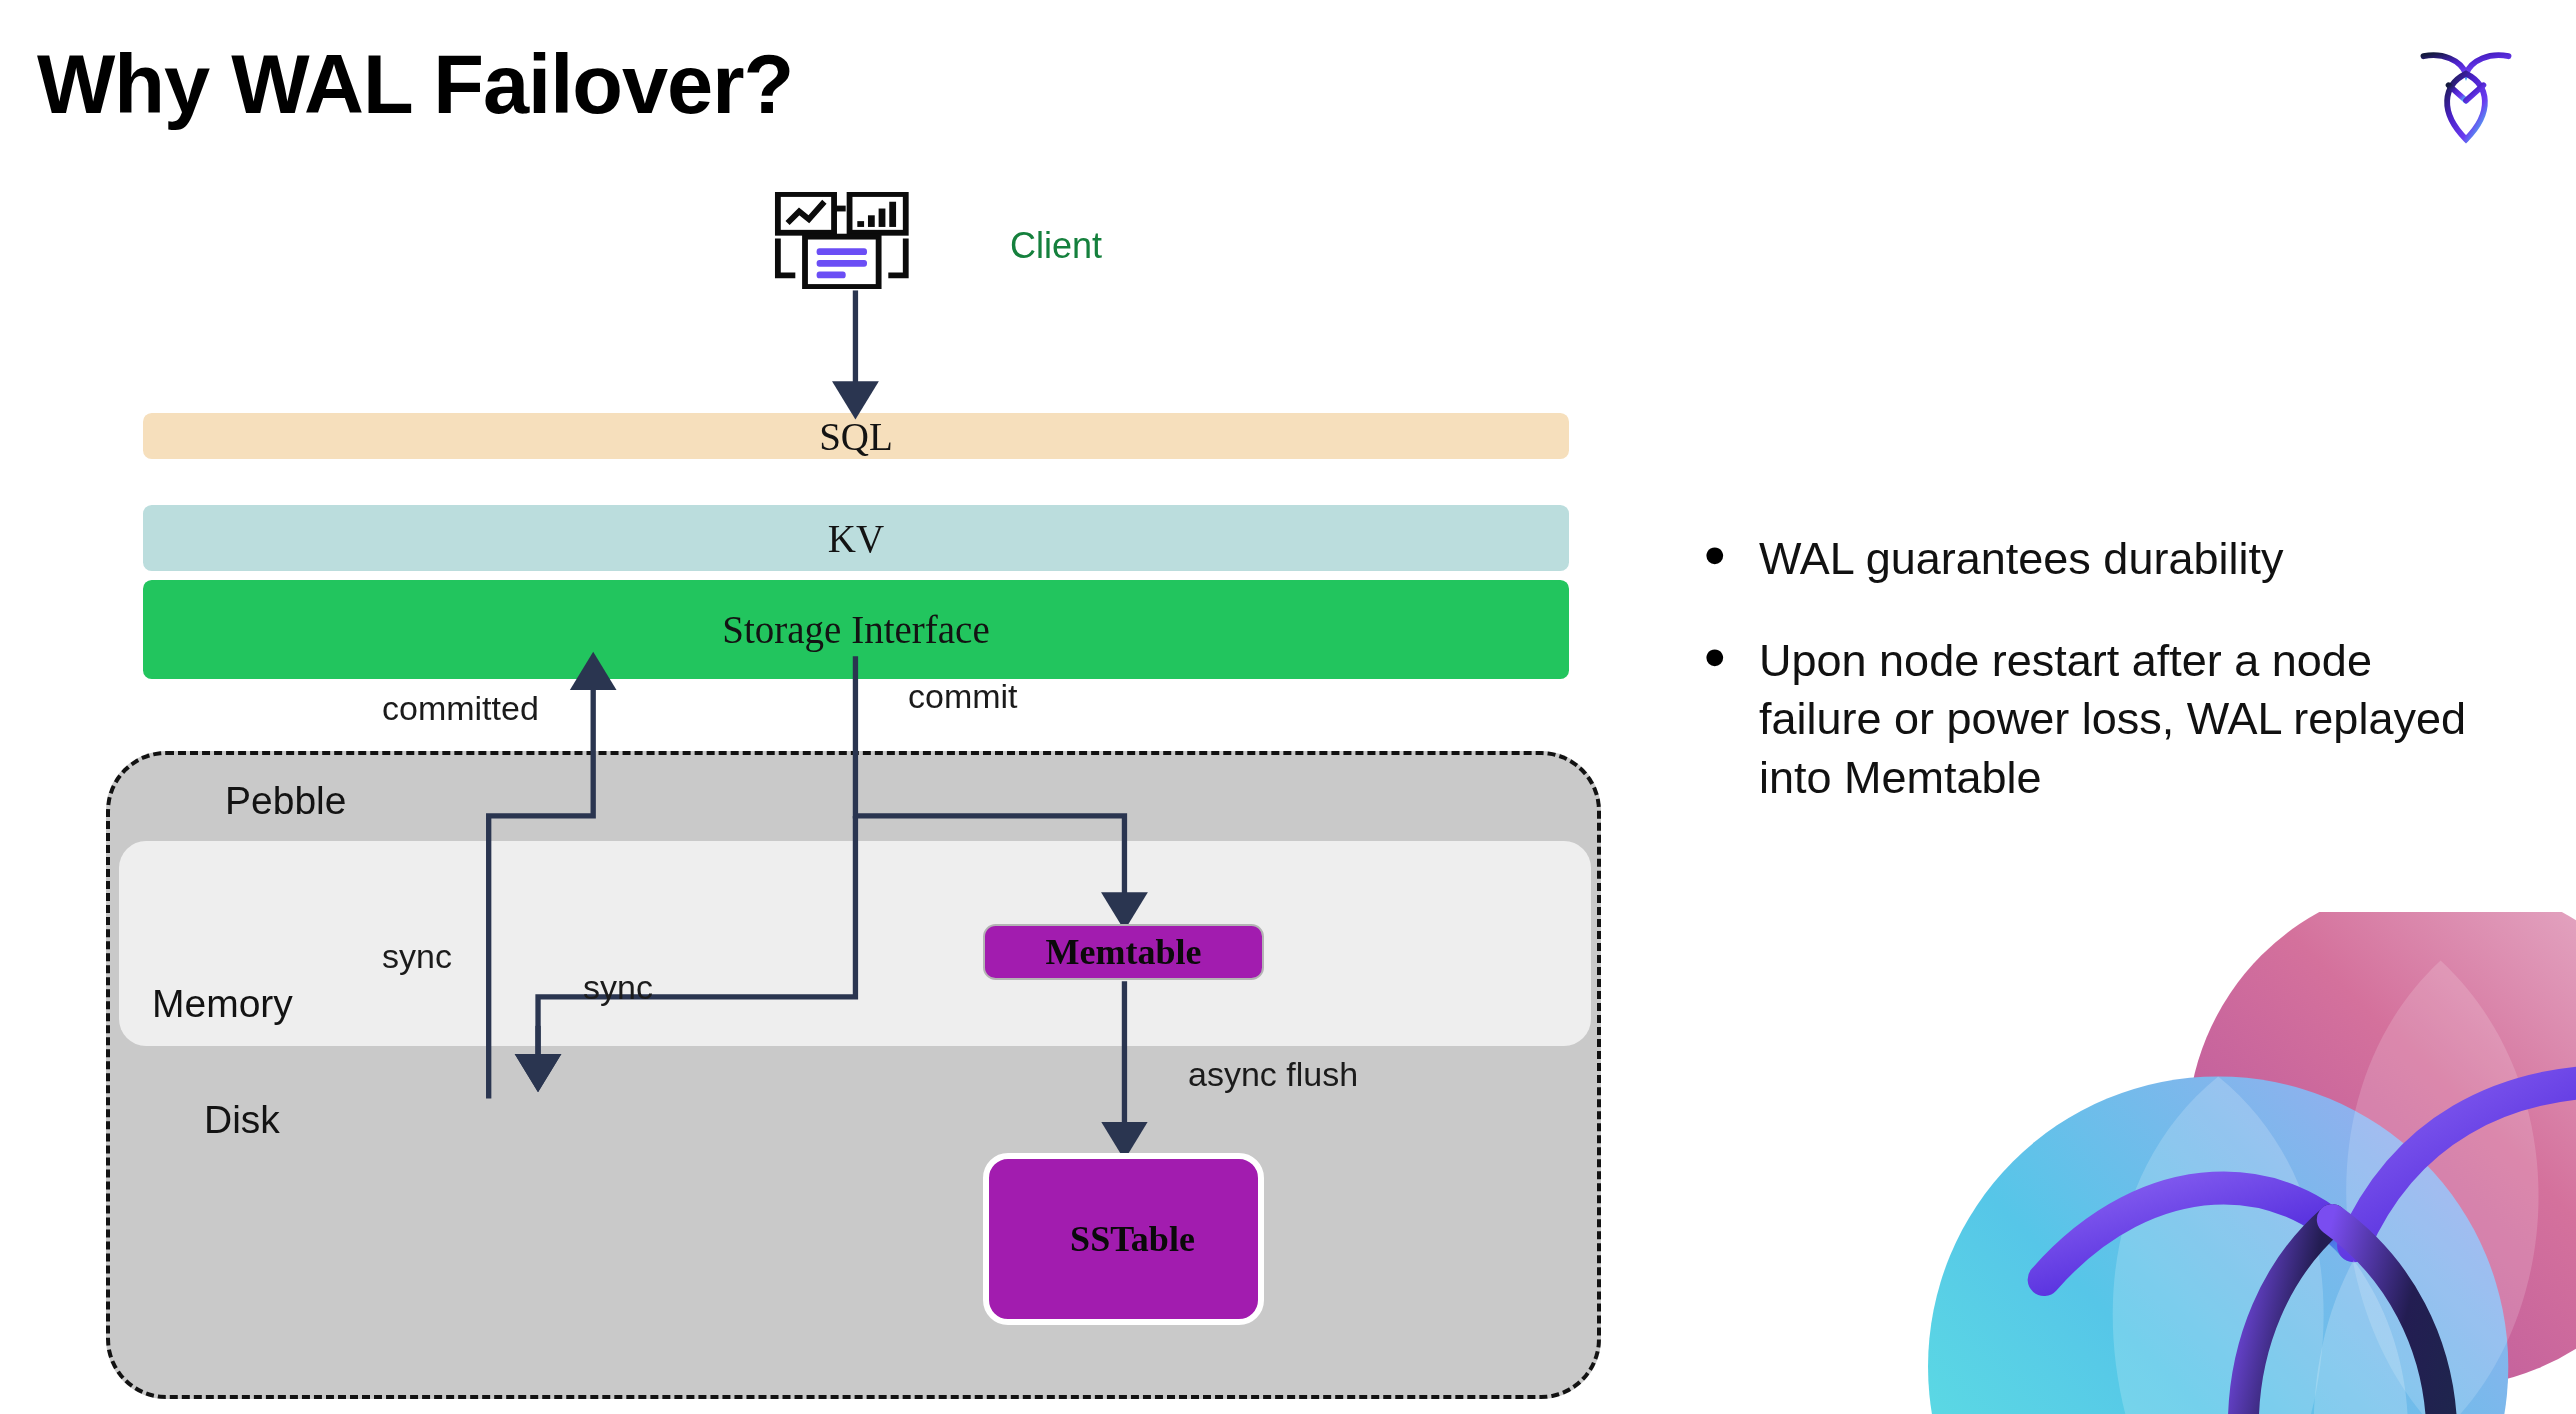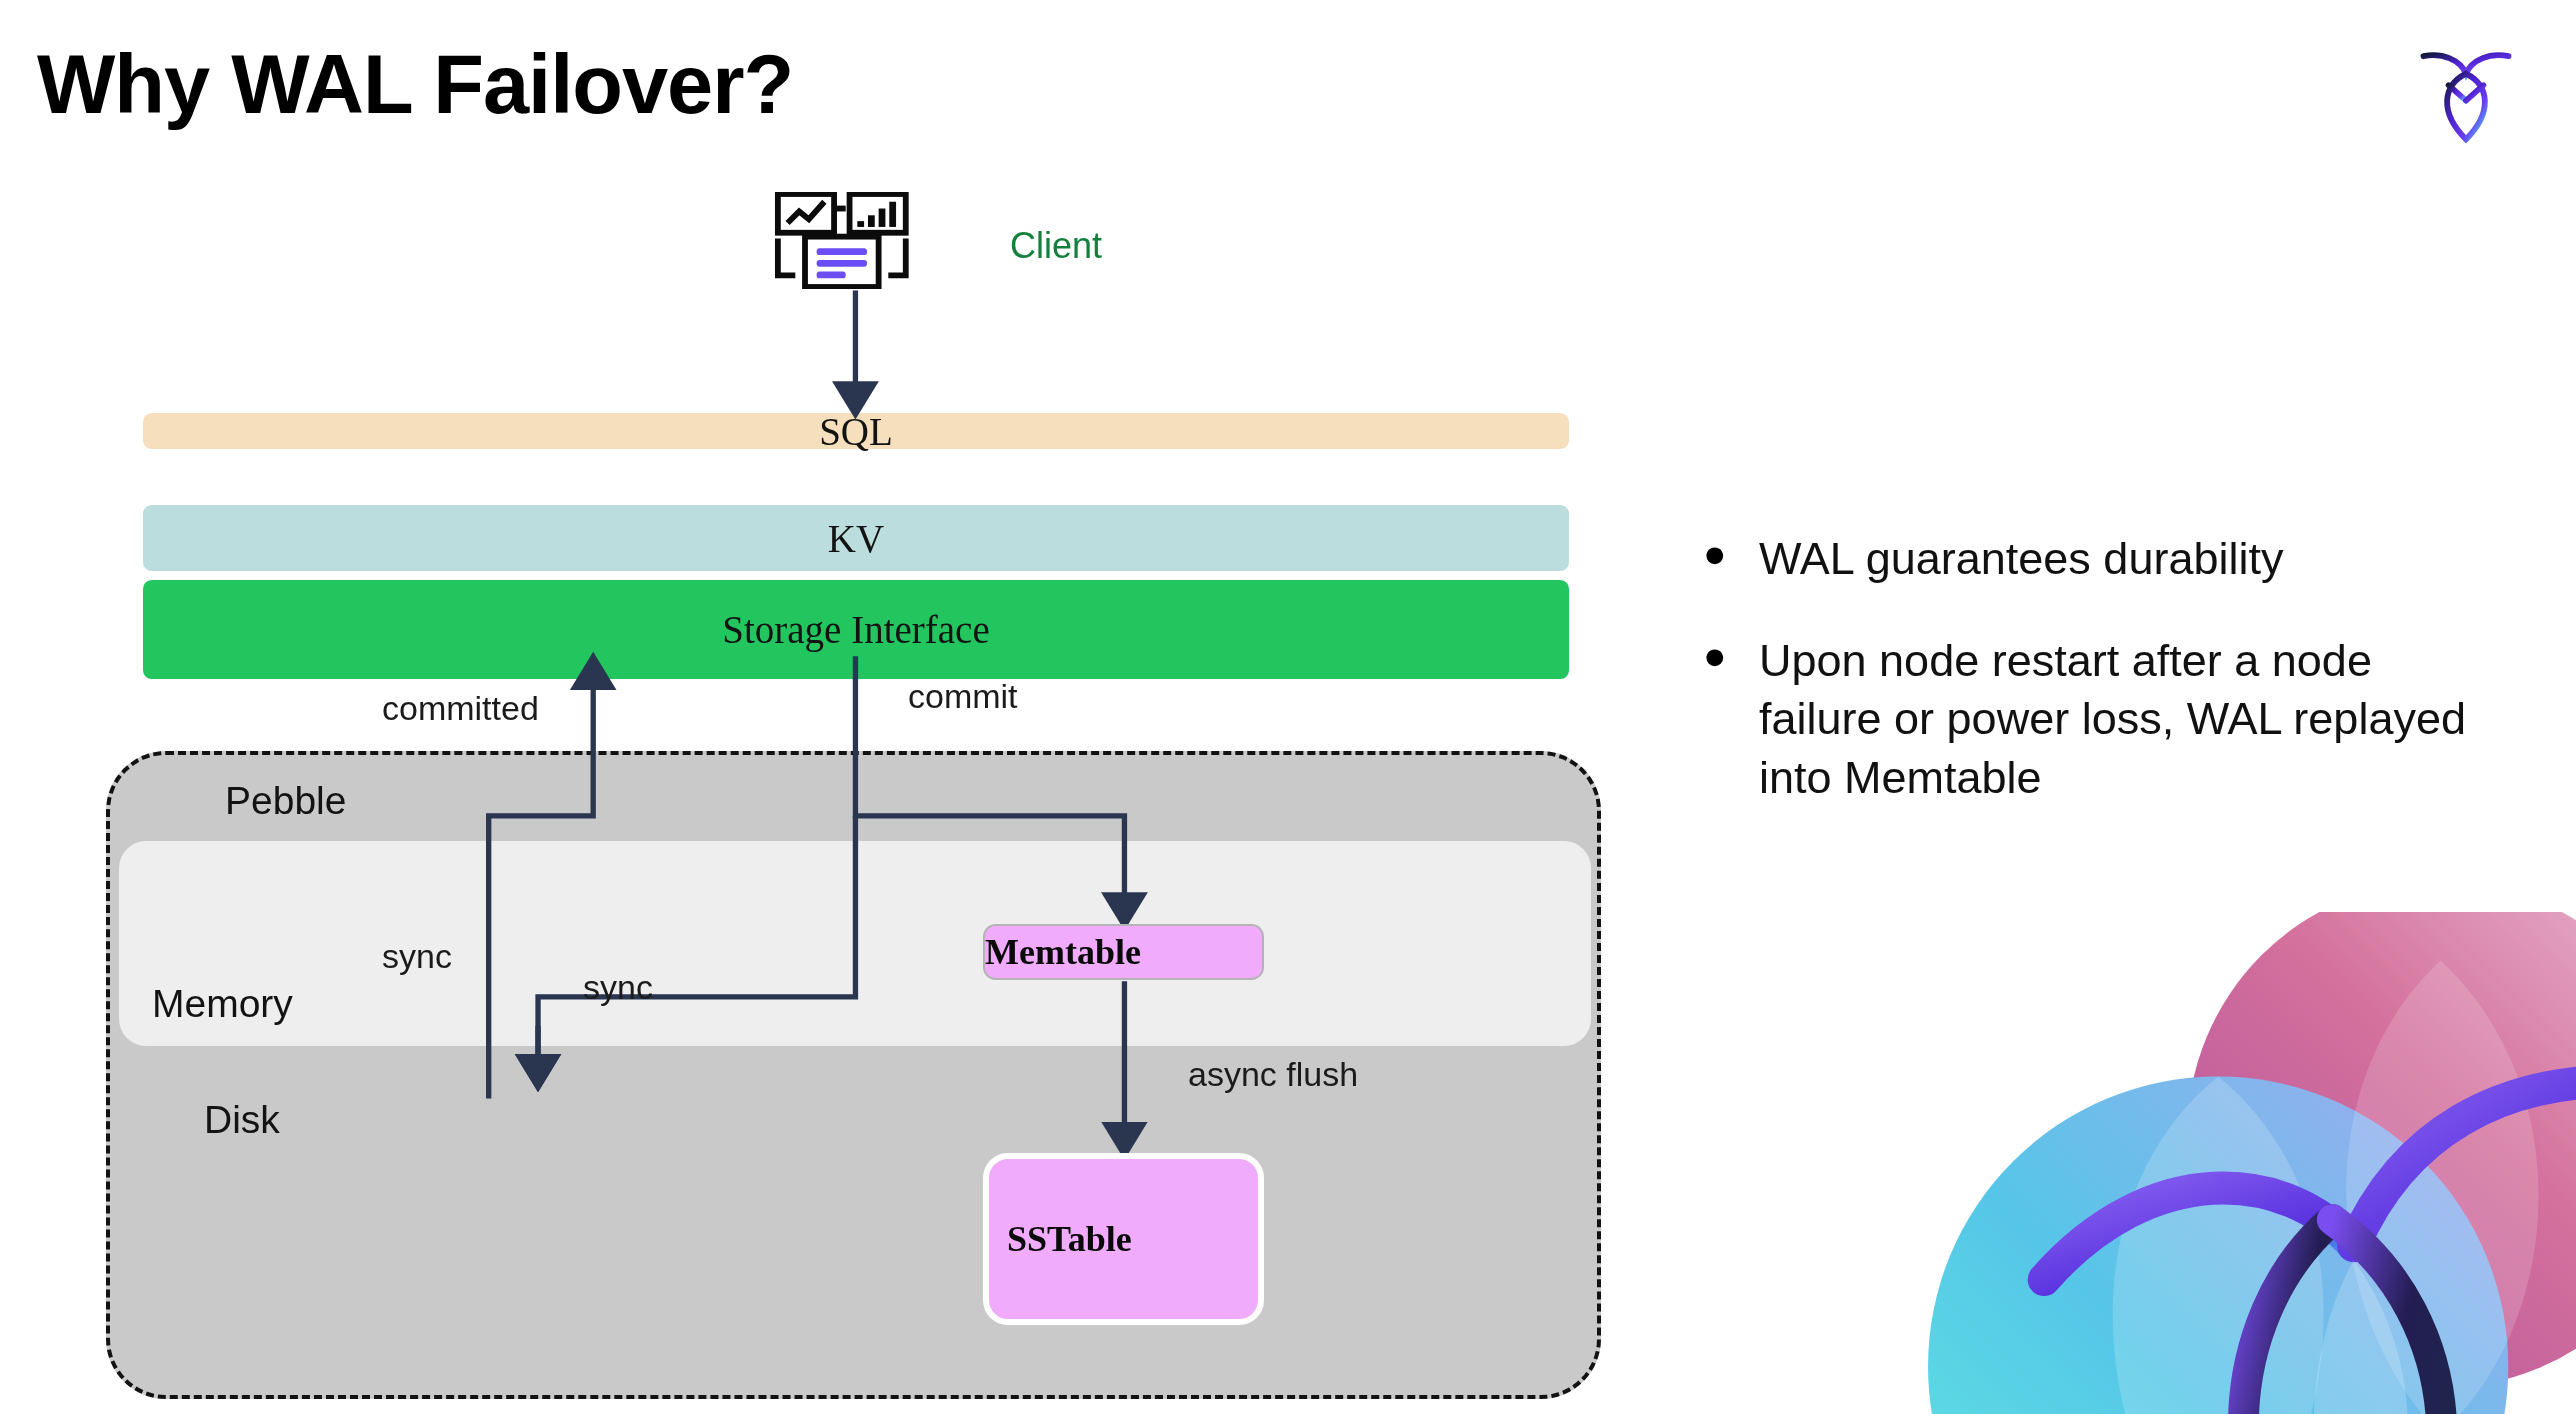--- a/index.html
+++ b/index.html
@@ -28,21 +28,21 @@
 
   
   .layer-bar{
     position:absolute;left:143px;width:1426px;
     border-radius:8.7px;
     display:flex;align-items:center;justify-content:center;
   }
   .layer-bar span{
     font-family:"Liberation Serif", serif;font-size:39px;color:#131313;
   }
-  #layer-sql      {top:413px;height:36px;background:#f6dfbc;}
+  #layer-sql      {top:413px;height:46px;background:#f6dfbc;}
   #layer-kv       {top:505px;height:66px;background:#bbdddd;}
   #layer-storage  {top:580px;height:99px;background:#22c55e;}
 
   
   #pebble-container{
     position:absolute;left:106px;top:751px;width:1495px;height:648px;
     background:#c9c9c9;border:4.8px dashed #121212;border-radius:60px;
     box-sizing:border-box;
   }
   #memory-region{
@@ -64,22 +64,22 @@
     white-space:nowrap;
   }
   #label-committed  {left:382px;top:689px;}
   #label-commit     {left:908px;top:677px;}
   #label-sync-1     {left:382px;top:937px;}
   #label-sync-2     {left:583px;top:968px;}
   #label-async-flush{left:1188px;top:1055px;}
 
   
   .node{
-    position:absolute;display:flex;align-items:center;justify-content:flex-start;
-    background:#f0abfc;border-radius:17.4px;
+    position:absolute;display:flex;align-items:center;justify-content:center;
+    background:#a21caf;border-radius:17.4px;
     font-family:"Liberation Serif", serif;font-weight:bold;color:#0a0a0a;
     box-sizing:border-box;
   }
   #node-memtable{
     left:983px;top:924px;width:281px;height:56px;font-size:36px;
     border:2.9px solid #b4b4b4;border-radius:12.6px;
   }
   #node-wal{
     left:446px;top:1086px;width:184px;height:172px;font-size:36px;
     border:6.8px solid #ffffff;border-radius:33px;

